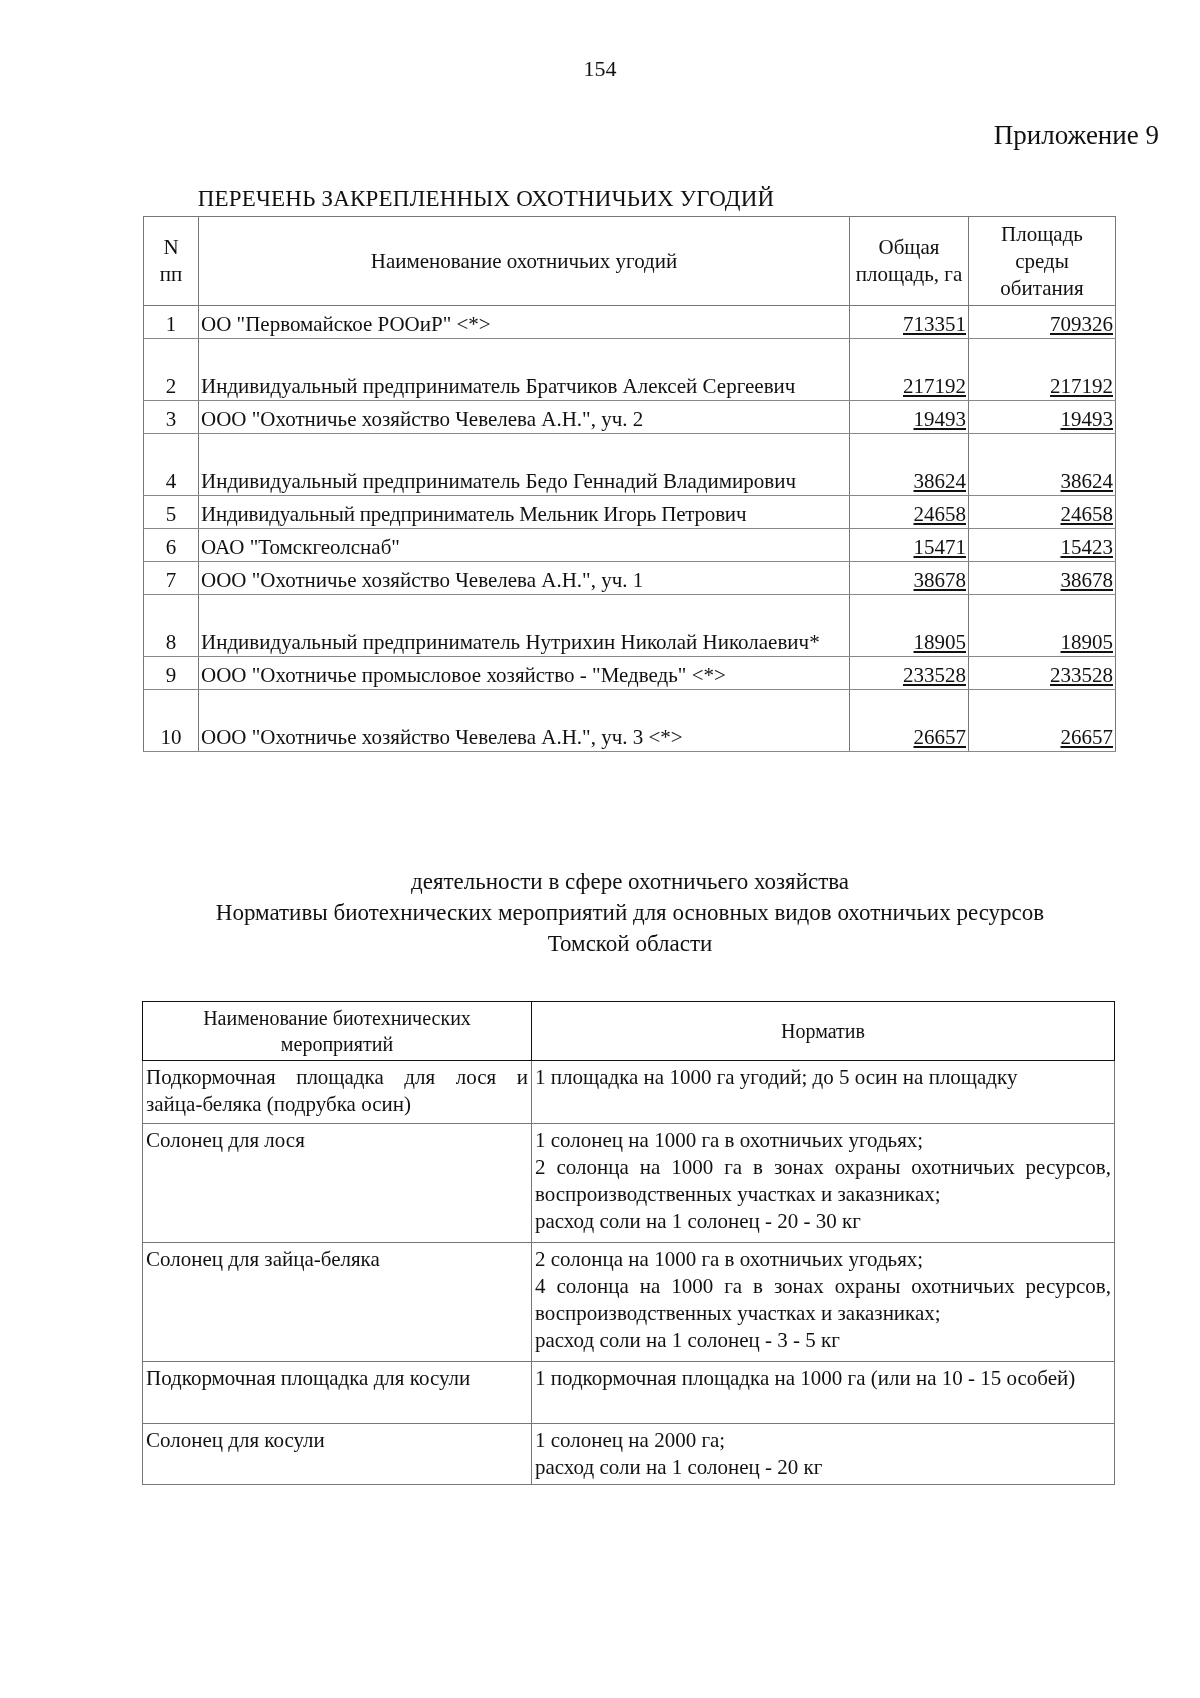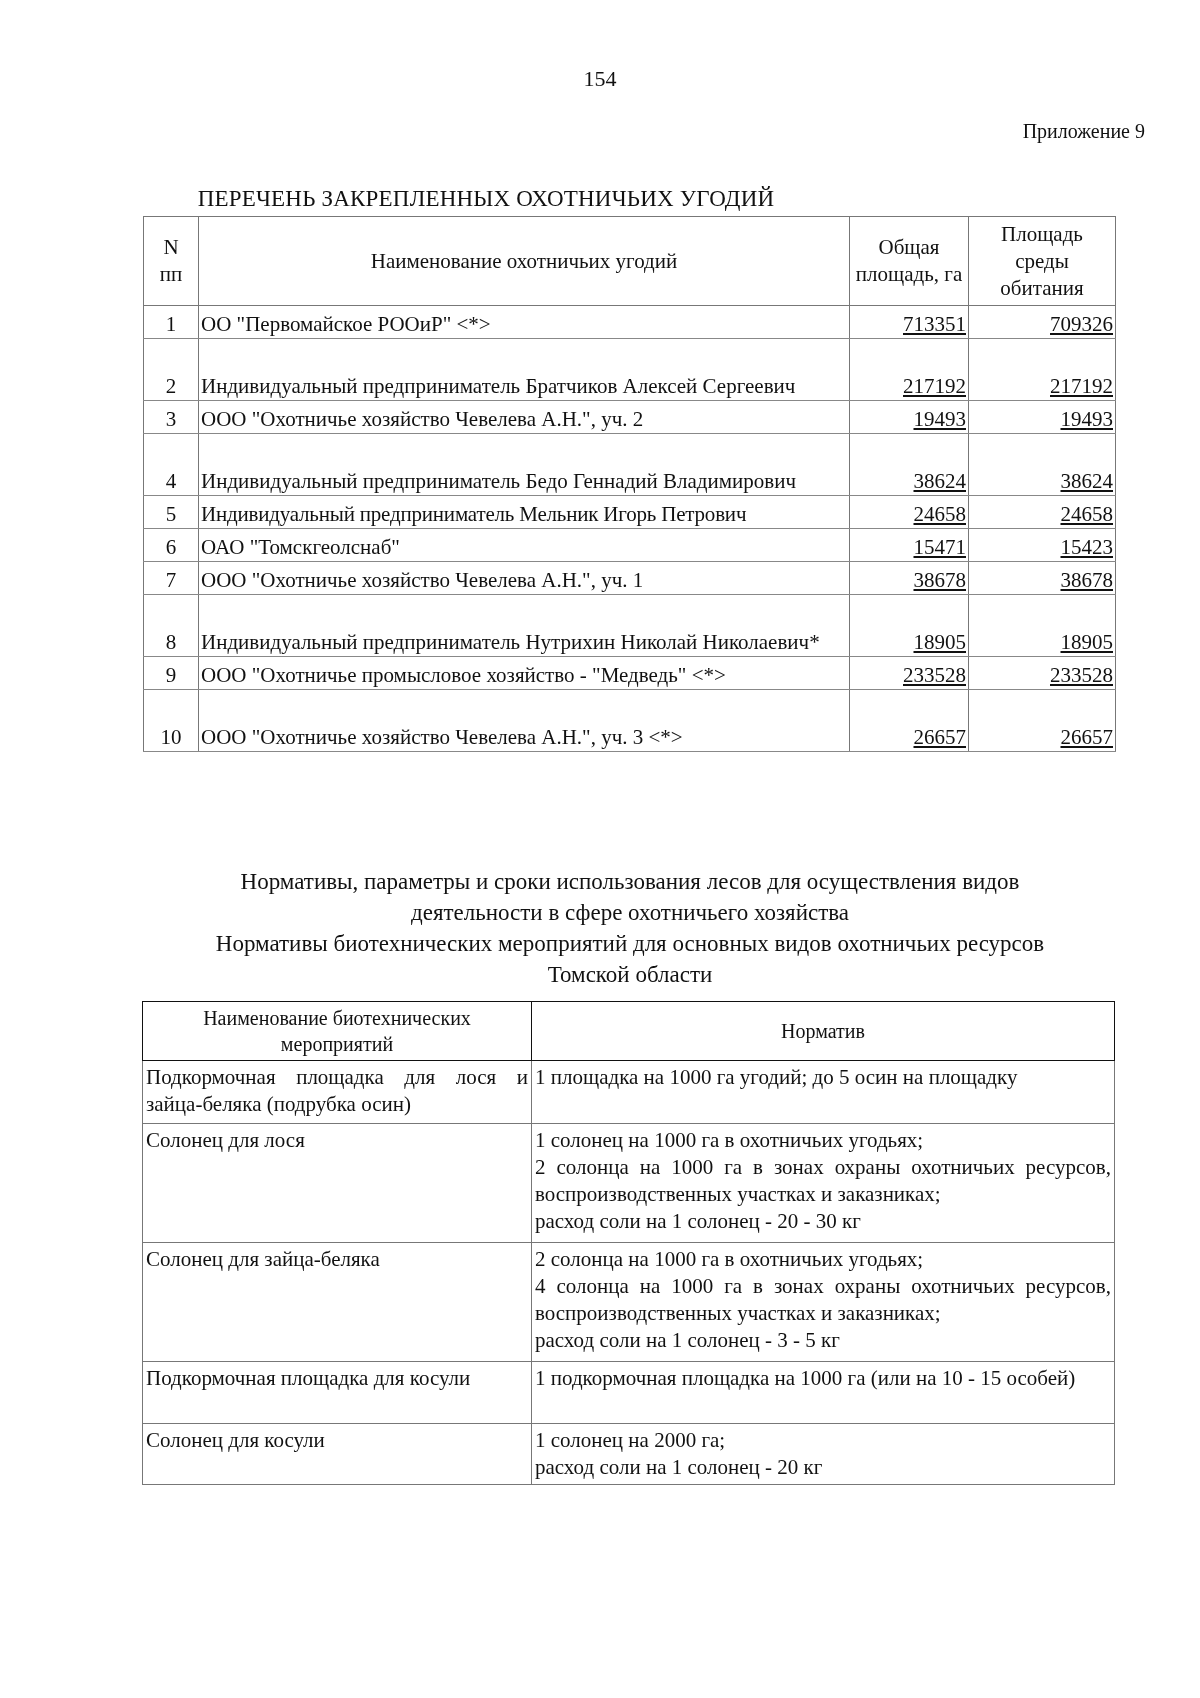--- a/index.html
+++ b/index.html
@@ -1,22 +1,22 @@
 <!DOCTYPE html>
 <html><head>
 <meta charset="utf-8">
 <style>
   html, body { margin: 0; padding: 0; background: #ffffff; }
   body {
     width: 1200px; height: 1698px; position: relative; overflow: hidden;
     font-family: "Liberation Serif", "DejaVu Serif", serif; color: #111;
   }
   .abs { position: absolute; }
-  #page-number { left: 0; width: 1200px; top: 66px; text-align: center; font-size: 22px; }
-  #appendix { right: 55px; top: 120px; font-size: 20px; }
+  #page-number { left: 0; width: 1200px; top: 56px; text-align: center; font-size: 22px; }
+  #appendix { right: 41px; top: 120px; font-size: 27px; }
   #title1 { left: 0; width: 972px; top: 186px; text-align: center; font-size: 23px; letter-spacing: 0.2px; }
 
   table { border-collapse: collapse; table-layout: fixed; position: absolute; }
   td, th { font-weight: normal; padding: 0 3px; font-size: 21px; line-height: 27px; }
 
   
   #t1 { left: 143px; top: 216px; width: 972px; border: 1.5px solid #111; }
   #t1 th { border: 1.5px solid #777; text-align: center; vertical-align: middle; height: 88px; }
   #t1 td { border-left: 1.5px solid #777; border-right: 1.5px solid #777; border-top: 1.5px solid #888; border-bottom: 1.5px solid #888; vertical-align: bottom; }
   #t1 td.num { text-align: right; padding-right: 2px; text-decoration: underline; }
@@ -122,21 +122,20 @@
     <tr class="h2">
       <td class="idx">10</td>
       <td class="name">ООО "Охотничье хозяйство Чевелева А.Н.", уч. 3 &lt;*&gt;</td>
       <td class="num">26657</td>
       <td class="num">26657</td>
     </tr>
   </tbody>
 </table>
 
 <div id="headings" class="abs">
-  <div>Нормативы, параметры и сроки использования лесов для осуществления видов</div>
   <div>деятельности в сфере охотничьего хозяйства</div>
   <div style="white-space:nowrap;">Нормативы биотехнических мероприятий для основных видов охотничьих ресурсов</div>
   <div>Томской области</div>
 </div>
 
 <table id="t2">
   <colgroup>
     <col style="width:389px">
       <col style="width:583px">
   </colgroup>

